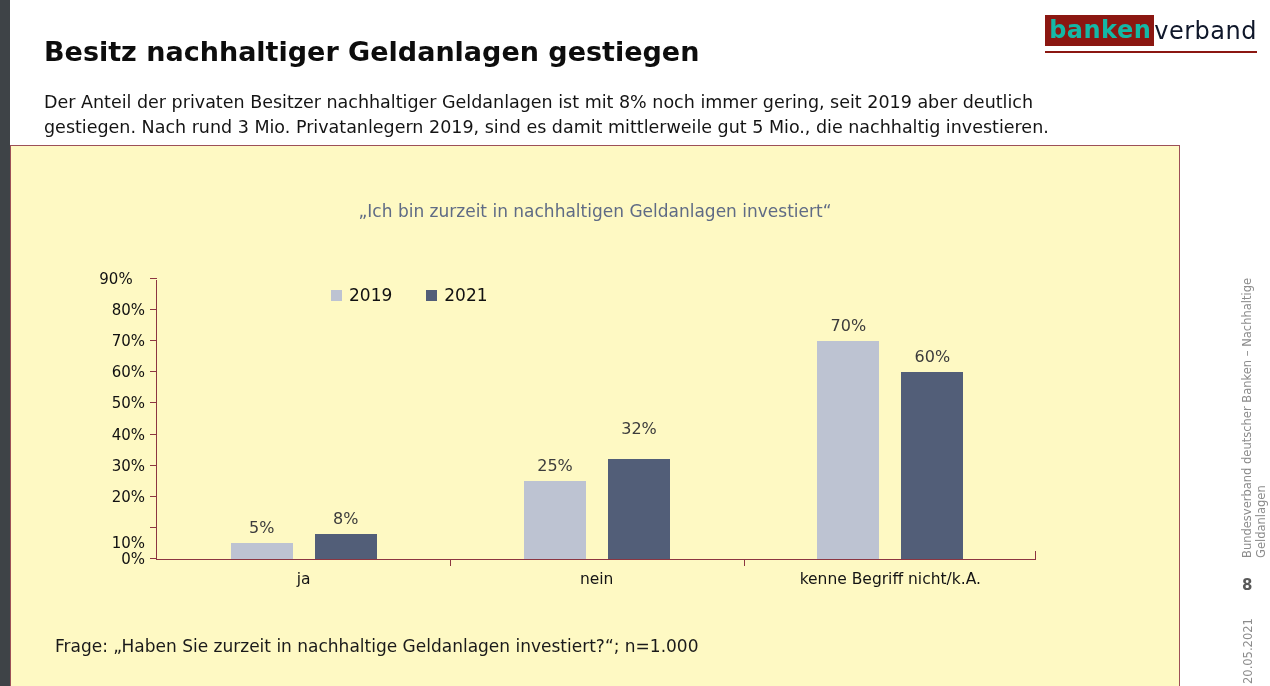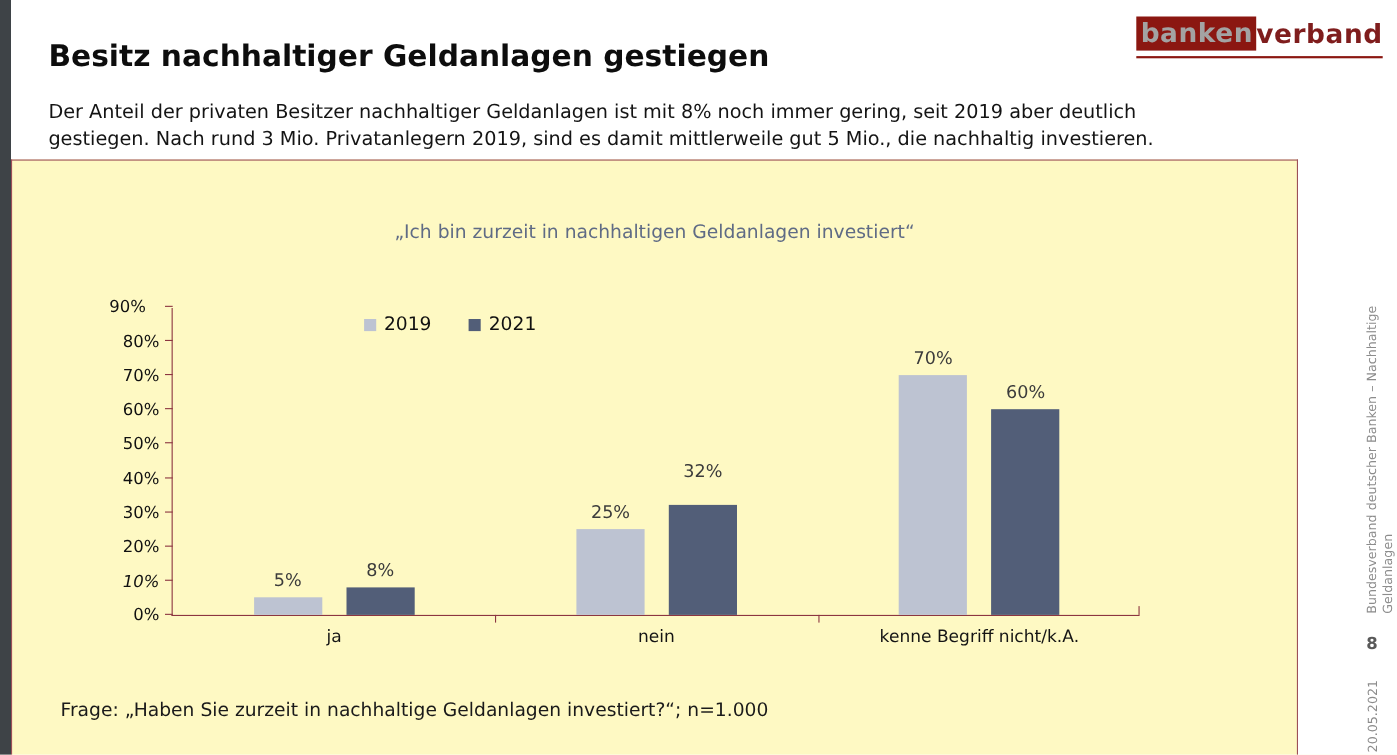--- a/index.html
+++ b/index.html
@@ -6,23 +6,23 @@
   html,body { width:1270px; height:686px; background:#ffffff; overflow:hidden;
               font-family:"DejaVu Sans","Liberation Sans",sans-serif; }
   .abs { position:absolute; }
 
   
   #left-bar { left:0; top:0; width:10px; height:686px; background:#3e4347; }
 
   
   #logo { right:13px; top:15px; text-align:left; }
   #logo .row { display:flex; align-items:center; }
-  #logo .banken { background:#8b1711; color:#a3a3a3; font-weight:700; font-size:24px;
+  #logo .banken { background:#8b1711; color:#14b8a6; font-weight:700; font-size:24px;
                   padding:1px 3px 2px 4px; letter-spacing:0.5px; }
-  #logo .verband { color:#7f1d1d; font-weight:700; font-size:24px; letter-spacing:0.5px; }
+  #logo .verband { color:#0f172a; font-weight:400; font-size:24px; letter-spacing:0.5px; }
   #logo .rule { height:2px; background:#8b1711; margin-top:5px; }
 
   
   #page-title { left:44px; top:36px; font-size:27px; font-weight:700; color:#0d0d0d; }
   #page-subtitle { left:44px; top:90px; width:1150px; font-size:17.5px; line-height:25px; color:#141414; }
 
   
   #chart-box { left:10px; top:145px; width:1170px; height:541px;
                border:1px solid #9c5058; border-bottom:none; background:#fef9c3; }
   #chart-title { left:0; top:55px; width:100%; text-align:center;
@@ -81,21 +81,21 @@
         <span>2019</span>
       </div>
       <div class="legend-item">
         <span class="legend-marker" style="background: rgb(82, 94, 120);"></span>
         <span>2021</span>
       </div>
     </div>
   <div id="plot" class="abs">
       <div class="y-axis-label" style="bottom: -9px;">0%</div>
       <div class="y-tick" style="bottom: 0px;"></div>
-      <div class="y-axis-label" style="bottom: 21px; font-style: italic;">10%</div>
+      <div class="y-axis-label" style="bottom: 7px;">10%</div>
       <div class="y-tick" style="bottom: 31.1111px;"></div>
       <div class="y-axis-label" style="bottom: 53.2222px; margin-top: 8px;">20%</div>
       <div class="y-tick" style="bottom: 62.2222px;"></div>
       <div class="y-axis-label" style="bottom: 84.3333px;">30%</div>
       <div class="y-tick" style="bottom: 93.3333px;"></div>
       <div class="y-axis-label" style="bottom: 115.444px;">40%</div>
       <div class="y-tick" style="bottom: 124.444px;"></div>
       <div class="y-axis-label" style="bottom: 146.556px;">50%</div>
       <div class="y-tick" style="bottom: 155.556px;"></div>
       <div class="y-axis-label" style="bottom: 177.667px;">60%</div>

